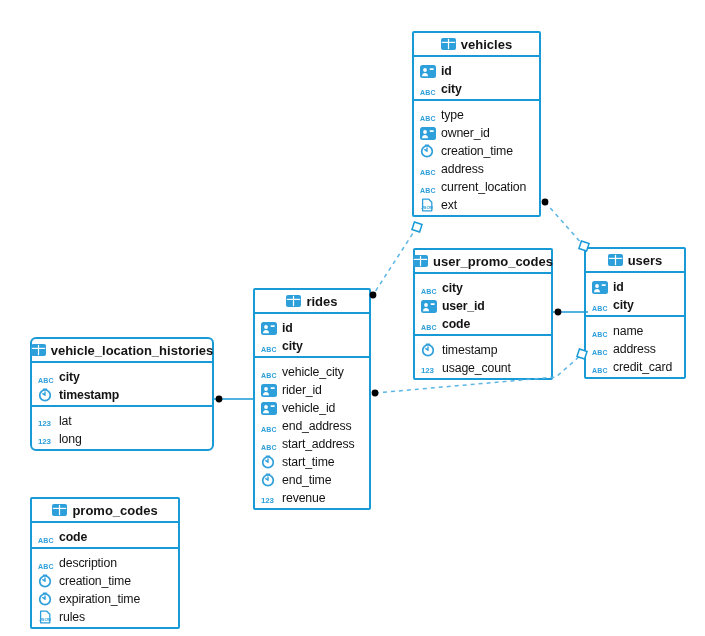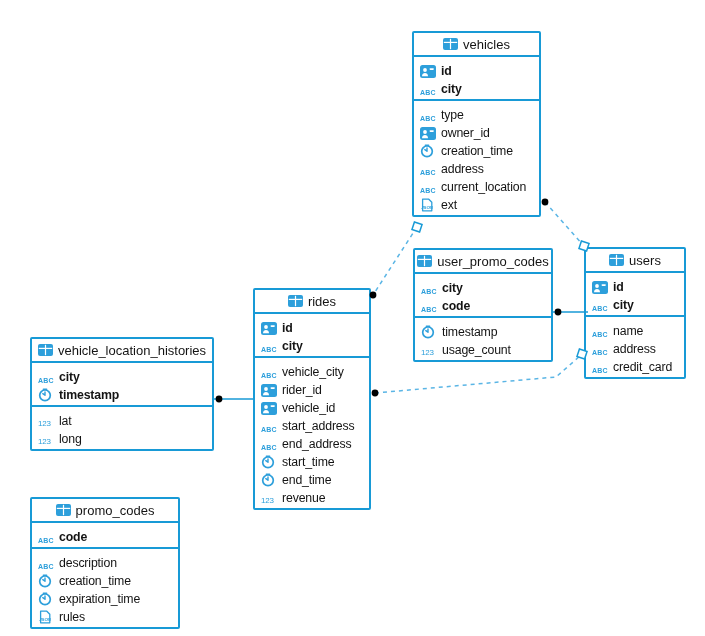--- a/index.html
+++ b/index.html
@@ -6,29 +6,29 @@
     --b:#189ad6;      
     --i:#2d9fdb;      
     --txt:#141414;
   }
   html,body{margin:0;padding:0;background:#fff;}
   body{font-family:"Liberation Sans",sans-serif;}
   #canvas{position:relative;width:705px;height:636px;background:#fff;overflow:hidden;}
   #edges{position:absolute;left:0;top:0;width:705px;height:636px;pointer-events:none;z-index:5;}
   .tbl{position:absolute;background:#fff;border:2px solid var(--b);border-radius:2px;box-sizing:border-box;z-index:2;}
   .tbl-header{display:flex;align-items:center;justify-content:center;gap:5px;height:22px;
-    font-size:13px;font-weight:400;color:var(--txt);border-bottom:2px solid var(--b);}
+    font-size:13px;font-weight:700;color:var(--txt);border-bottom:2px solid var(--b);}
   .sec{padding:3px 0;}
   .sec.cols{border-top:2px solid var(--b);}
   .row{display:flex;align-items:flex-end;gap:4px;height:18px;padding:0 5px 0 6px;
     font-size:12.3px;letter-spacing:-0.15px;color:var(--txt);white-space:nowrap;}
   .row.key{font-weight:700;}
   .ic{flex:0 0 17px;width:17px;display:flex;align-items:center;justify-content:flex-start;}
   .abc{font-size:7px;font-weight:700;color:var(--i);letter-spacing:.2px;line-height:1;}
-  .n123{font-size:8px;font-weight:400;color:var(--i);letter-spacing:-.2px;line-height:1;margin-top:22px;}
+  .n123{font-size:8px;font-weight:700;color:var(--i);letter-spacing:-.2px;line-height:1;margin-top:22px;}
 </style>
 </head>
 <body>
 
 <div id="canvas">
   <div id="tables">
       <div class="tbl" style="left:412px;top:31px;width:129px;">
       <div class="tbl-header">
         <span style="display:flex;align-items:center;">
     <svg width="15" height="12" viewBox="0 0 15 12">
@@ -122,20 +122,31 @@
       </div>
       <div class="sec keys">
           <div class="row key">
             <span class="ic">
               <span class="abc">ABC</span>
             </span>
        <span>city</span>
      </div>
           <div class="row key">
             <span class="ic">
+    <svg width="16" height="13" viewBox="0 0 16 13">
+                <rect width="16" height="13" rx="2.5" fill="#2d9fdb"></rect>
+    <circle cx="5" cy="5" r="1.9" fill="#fff"></circle>
+                <path d="M2 11.2c0-1.9 1.4-3.1 3-3.1s3 1.2 3 3.1z" fill="#fff"></path>
+    <rect x="9.5" y="3.2" width="4.4" height="1.7" rx="0.8" fill="#fff"></rect>
+              </svg>
+            </span>
+       <span>user_id</span>
+     </div>
+          <div class="row key">
+            <span class="ic">
               <span class="abc">ABC</span>
             </span>
        <span>code</span>
      </div>
         </div>
       <div class="sec cols">
           <div class="row ">
             <span class="ic">
     <svg width="14" height="14" viewBox="0 0 14 14">
                 <circle cx="7" cy="7.3" r="5.3" fill="none" stroke="#2d9fdb" stroke-width="1.7"></circle>
@@ -260,30 +271,30 @@
                 <path d="M2 11.2c0-1.9 1.4-3.1 3-3.1s3 1.2 3 3.1z" fill="#fff"></path>
     <rect x="9.5" y="3.2" width="4.4" height="1.7" rx="0.8" fill="#fff"></rect>
               </svg>
             </span>
        <span>vehicle_id</span>
      </div>
           <div class="row ">
             <span class="ic">
               <span class="abc">ABC</span>
             </span>
+       <span>end_address</span>
+     </div>
+          <div class="row ">
+            <span class="ic">
+              <span class="abc">ABC</span>
+            </span>
        <span>start_address</span>
      </div>
           <div class="row ">
             <span class="ic">
-              <span class="abc">ABC</span>
-            </span>
-       <span>end_address</span>
-     </div>
-          <div class="row ">
-            <span class="ic">
     <svg width="14" height="14" viewBox="0 0 14 14">
                 <circle cx="7" cy="7.3" r="5.3" fill="none" stroke="#2d9fdb" stroke-width="1.7"></circle>
     <path d="M7 7.3 L7 3.9 M7 7.3 L4.8 5.6" stroke="#2d9fdb" stroke-width="1.4" stroke-linecap="round" fill="none"></path>
     <path d="M5.4 1.2 L8.6 1.2" stroke="#2d9fdb" stroke-width="1.6" stroke-linecap="round"></path>
               </svg>
             </span>
        <span>start_time</span>
      </div>
           <div class="row ">
             <span class="ic">
@@ -296,21 +307,21 @@
        <span>end_time</span>
      </div>
           <div class="row ">
             <span class="ic">
               <span class="n123">123</span>
             </span>
        <span>revenue</span>
      </div>
         </div>
     </div>
-      <div class="tbl" style="left:30px;top:337px;width:184px;">
+      <div class="tbl" style="left:30px;top:337px;width:184px;border-radius:6px;">
       <div class="tbl-header">
         <span style="display:flex;align-items:center;">
     <svg width="15" height="12" viewBox="0 0 15 12">
               <rect width="15" height="12" rx="2" fill="#2d9fdb"></rect>
     <line x1="0.8" y1="4.4" x2="14.2" y2="4.4" stroke="#fff" stroke-width="1.2"></line>
     <line x1="7.5" y1="0.8" x2="7.5" y2="11.2" stroke="#fff" stroke-width="1.2"></line>
             </svg>
           </span>
         <span>vehicle_location_histories</span>
       </div>

